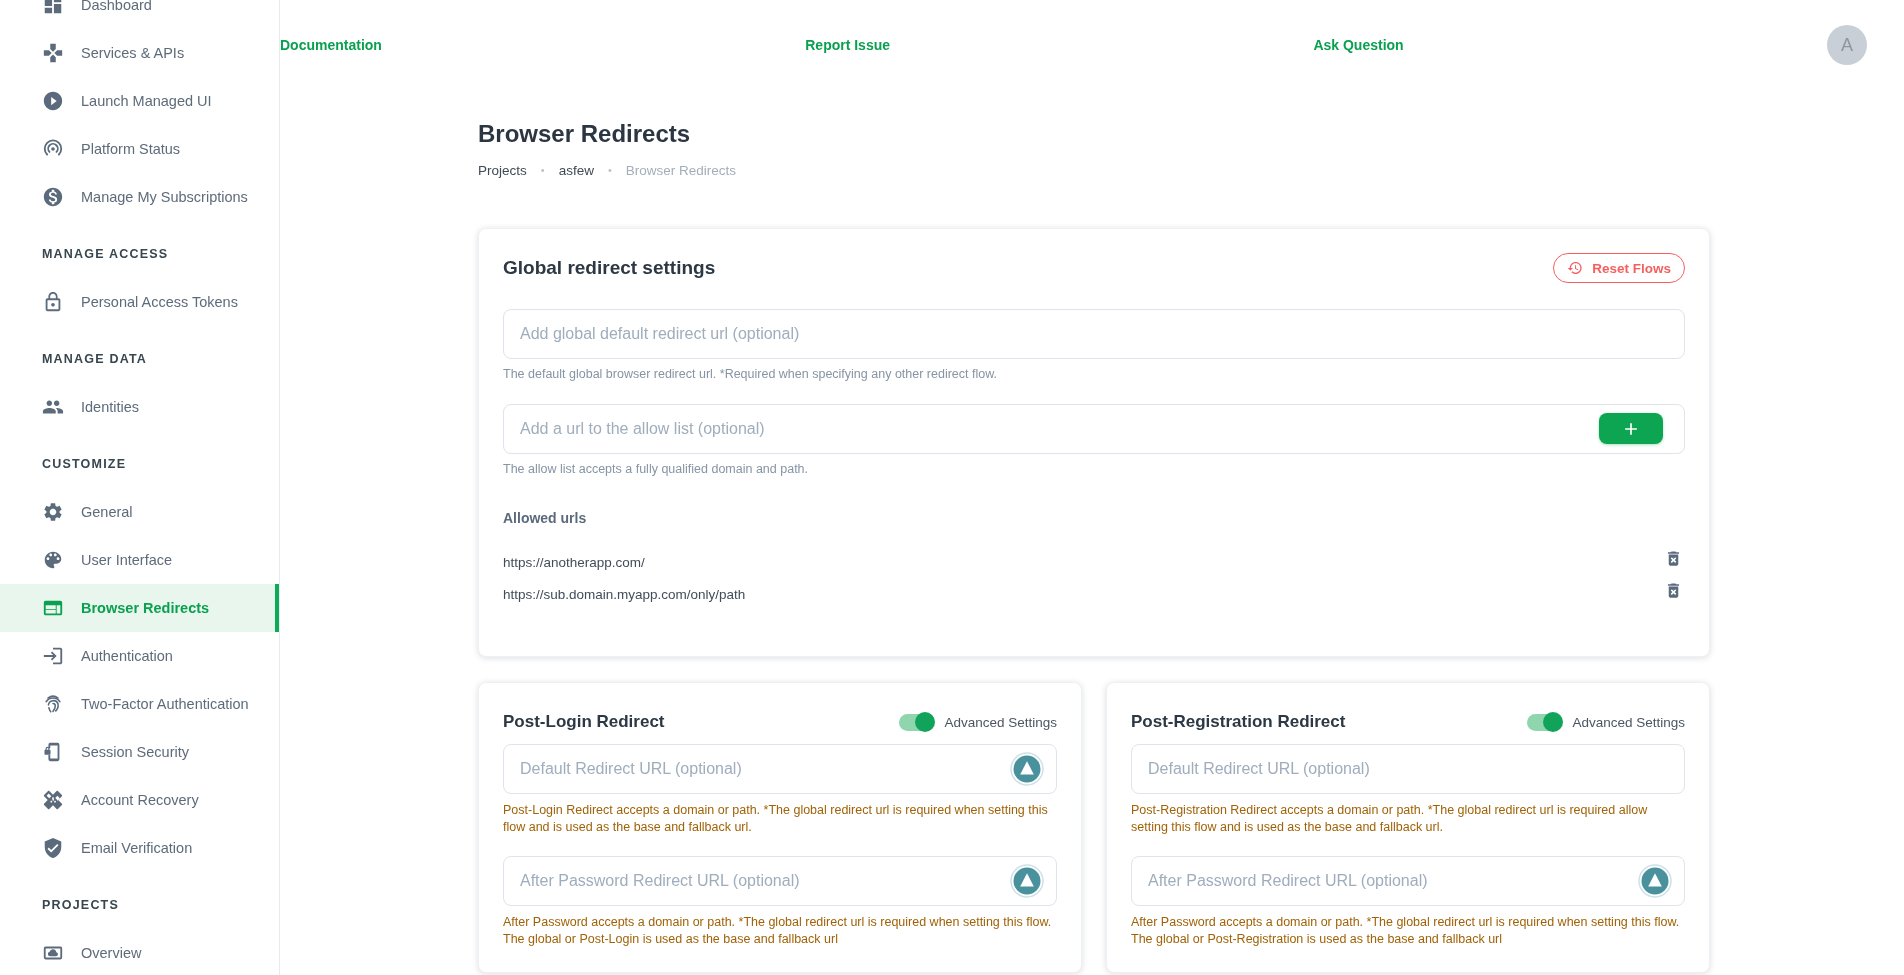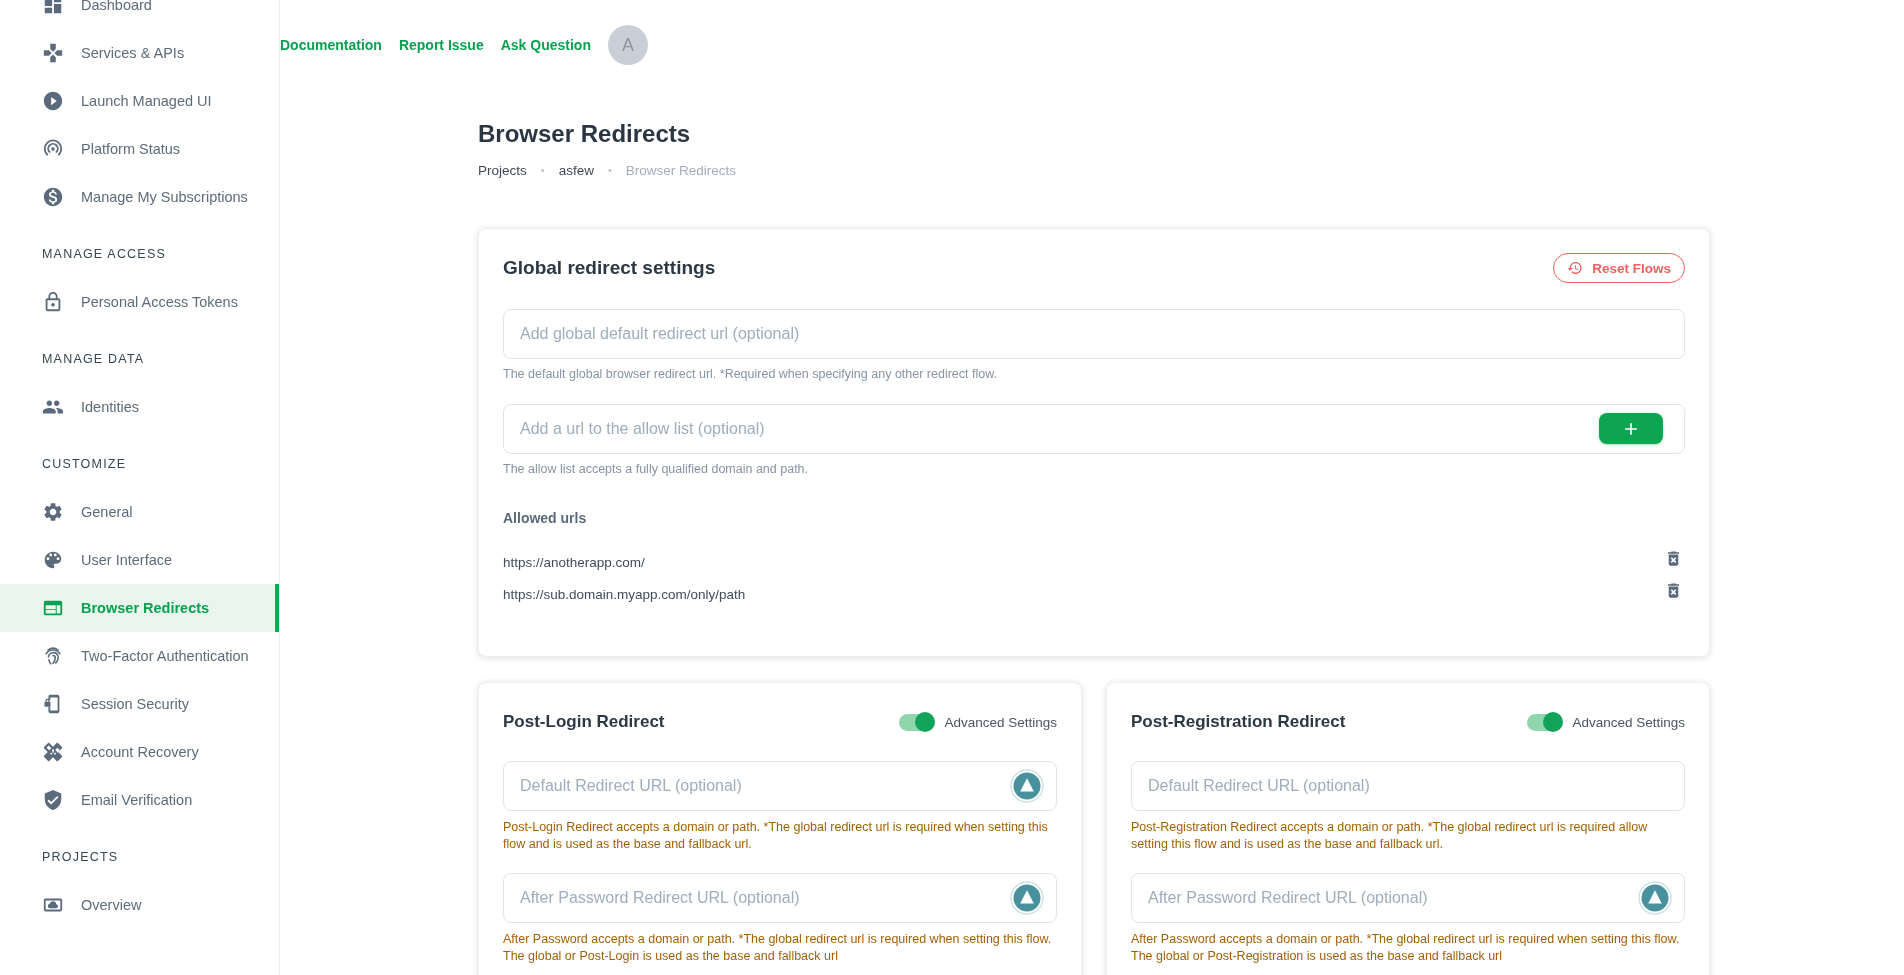--- a/index.html
+++ b/index.html
@@ -10,25 +10,25 @@
   
   .sidebar { width:280px; min-width:280px; height:100%; border-right:1px solid #e7eaee; background:#fff; overflow:hidden; }
   .sidebar-inner { margin-top:-19px; }
   .nav-item { height:48px; display:flex; align-items:center; gap:17px; padding-left:42px; padding-right:10px;
               font-size:14.5px; color:#5d6b7a; cursor:pointer; white-space:nowrap; }
   .nav-icon { width:22px; height:22px; display:inline-flex; color:#5b6b7c; flex:0 0 22px; }
   .nav-icon svg { width:22px; height:22px; }
   .nav-item.active { background:#e8f6ee; color:#0aa04f; font-weight:bold; box-shadow:inset -4px 0 0 #0bab57; }
   .nav-item.active .nav-icon { color:#0aa04f; }
   .nav-header { margin-top:9px; height:48px; display:flex; align-items:center; padding-left:42px;
-                font-size:12.5px; font-weight:normal; letter-spacing:1.2px; color:#37464f; }
+                font-size:12.5px; font-weight:bold; letter-spacing:1.2px; color:#37464f; }
 
   
   .main { flex:1; height:100%; overflow:hidden; }
-  .topbar { height:90px; display:flex; justify-content:flex-start; align-items:center; gap:17px; padding-right:37px; }
+  .topbar { height:90px; display:flex; justify-content:space-between; align-items:center; gap:17px; padding-right:37px; }
   .toplink { font-size:14px; font-weight:bold; color:#0aa04f; text-decoration:none; cursor:pointer; }
   .avatar { width:40px; height:40px; border-radius:50%; background:#c9cfd6; color:#8e959e;
             display:flex; align-items:center; justify-content:center; font-size:18px; cursor:pointer; }
 
   .content { padding:0 194px 0 198px; }
   .page-title { margin-top:27px; font-size:24px; font-weight:bold; color:#2b3642; line-height:33px; }
   .breadcrumb { margin-top:10px; height:20px; display:flex; align-items:center; gap:14px; font-size:13.5px; color:#3f4a55; }
   .crumb { cursor:pointer; }
   .crumb.current { color:#a3aeb9; cursor:default; }
   .crumb-dot { color:#b9c2cb; font-size:11px; }
@@ -37,21 +37,21 @@
   .card-global { margin-top:48px; padding:24px 24px 54px 24px; }
   .card-head { display:flex; justify-content:space-between; align-items:center; height:30px; }
   .card-title { font-size:19px; font-weight:bold; color:#2c3844; }
 
   .reset-btn { display:flex; align-items:center; gap:9px; height:30px; padding:0 13px; background:#fff;
                border:1.5px solid #f55f5f; border-radius:16px; color:#f55f5f; font-size:13.5px; font-weight:bold;
                font-family:"Liberation Sans", sans-serif; cursor:pointer; }
   .reset-btn svg { width:16px; height:16px; }
 
   .input-wrap { position:relative; }
-  .mt26 { margin-top:26px; } .mt21 { margin-top:21px; } .mt24 { margin-top:24px; } .mt20 { margin-top:20px; }
+  .mt26 { margin-top:26px; } .mt21 { margin-top:21px; } .mt24 { margin-top:7px; } .mt20 { margin-top:20px; }
   .text-input { width:100%; height:50px; border:1px solid #dee4eb; border-radius:8px; padding:0 16px;
                 font-size:16px; color:#2d3a47; font-family:"Liberation Sans", sans-serif; background:#fff; outline:none; }
   .text-input::placeholder { color:#9fadbc; }
   .with-icon { padding-right:60px; }
   .helper { margin-top:7px; font-size:12.5px; line-height:17px; color:#8694a5; }
   .helper-sm { margin-top:8px; font-size:12.5px; line-height:17px; color:#a16207; }
 
   .add-btn { position:absolute; right:22px; top:9px; width:64px; height:31px; border:none; border-radius:8px;
              background:#0da452; display:flex; align-items:center; justify-content:center; cursor:pointer;
              box-shadow:0 1px 3px rgba(13,164,82,0.35); }
@@ -175,20 +175,28 @@
 
       <div class="nav-item active">
         <span class="nav-icon">
           <svg viewBox="0 0 24 24" fill="currentColor">
               <path d="M20 4H4c-1.1 0-1.99.9-1.99 2L2 18c0 1.1.9 2 2 2h16c1.1 0 2-.9 2-2V6c0-1.1-.9-2-2-2zm-5 14H4v-4h11v4zm0-5H4V9h11v4zm5 5h-4V9h4v9z"></path>
             </svg>
         </span>
         <span class="nav-label">Browser Redirects</span>
       </div>
 
+      <div class="nav-item">
+        <span class="nav-icon">
+          <svg viewBox="0 0 24 24" fill="currentColor">
+              <path d="M11 7L9.6 8.4l2.6 2.6H2v2h10.2l-2.6 2.6L11 17l5-5-5-5zm9 12h-8v2h8c1.1 0 2-.9 2-2V5c0-1.1-.9-2-2-2h-8v2h8v14z"></path>
+            </svg>
+        </span>
+        <span class="nav-label">Authentication</span>
+      </div>
 
       <div class="nav-item">
         <span class="nav-icon">
           <svg viewBox="0 0 24 24" fill="none" stroke="currentColor" stroke-width="1.7" stroke-linecap="round">
             <path d="M6.5 5.5a9 9 0 0 1 11 0"></path>
             <path d="M4.5 9.5a9 9 0 0 1 15 0"></path>
             <path d="M7 13a5.5 5.5 0 0 1 10.4-1.5c.6 3-.4 6-2.4 8"></path>
             <path d="M9.5 20.5A11 11 0 0 1 7.5 16"></path>
             <path d="M12 11.5a2.5 2.5 0 0 1 2.5 2.5c0 2.5-1 4.5-2.5 6"></path>
           </svg>

